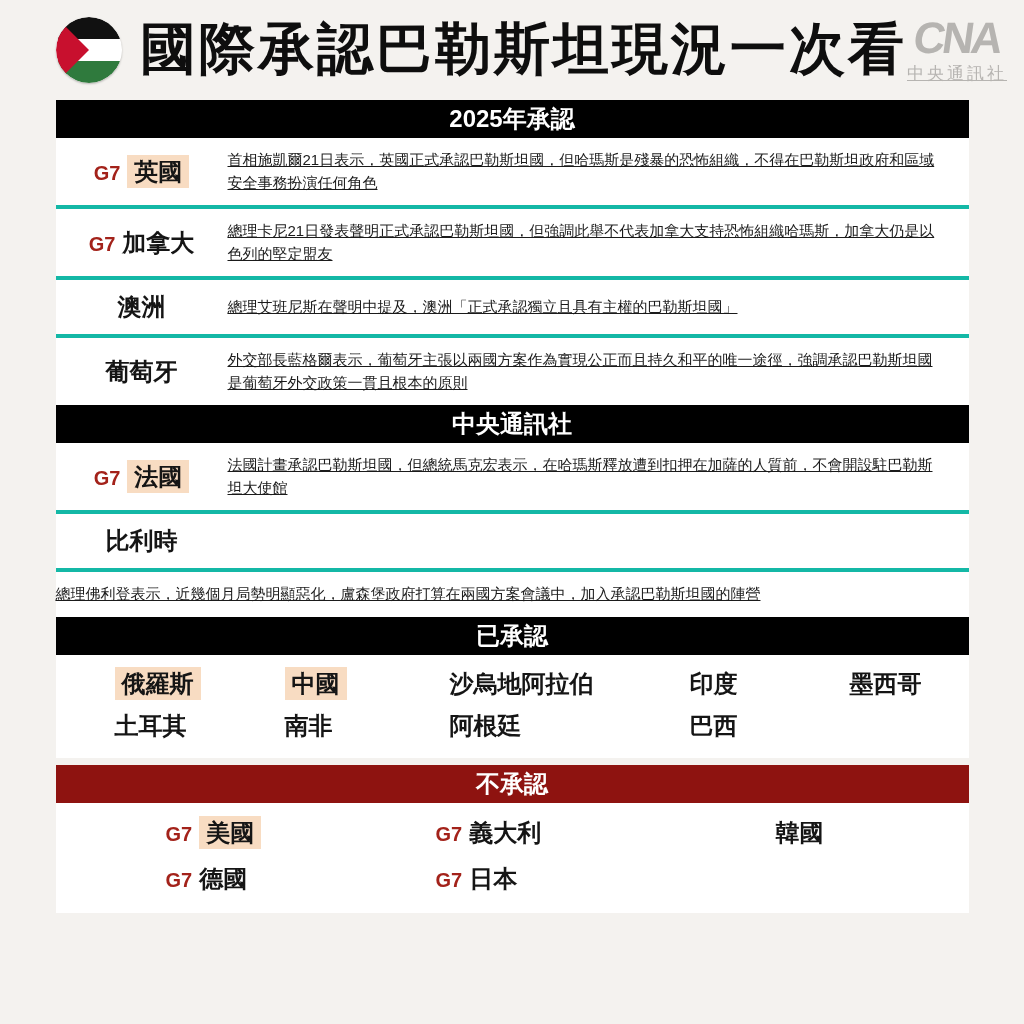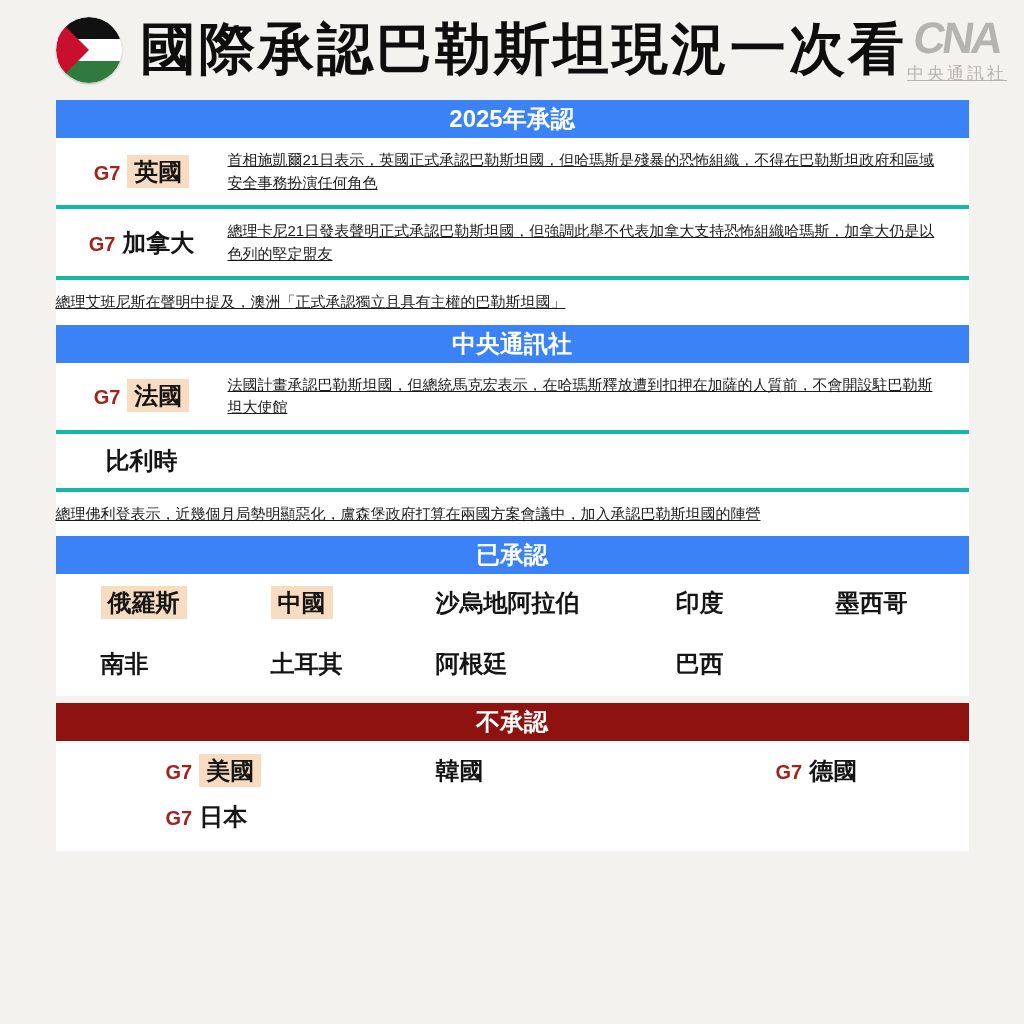--- a/index.html
+++ b/index.html
@@ -15,32 +15,32 @@
   .header { height:100px; display:flex; align-items:center; padding:0 48px 0 56px; flex:none; }
   .flag { width:66px; height:66px; border-radius:50%; flex:none; box-shadow:0 1px 2px rgba(0,0,0,.25); }
   .title { font-size:56px; font-weight:900; letter-spacing:3px; margin-left:18px; color:#0e0e0e; flex:1; white-space:nowrap; }
   .cna { text-align:center; color:#b6b4b1; flex:none; }
   .cna-letters { font-size:44px; font-weight:900; letter-spacing:-3px; transform:skewX(-8deg); line-height:1; }
   .cna-caption { font-size:17px; letter-spacing:3px; margin-top:2px;text-decoration:underline; }
   
   .content { width:913px; margin:0 auto; flex:1; display:flex; flex-direction:column; }
   .bar { height:38px; display:flex; align-items:center; justify-content:center;
          font-size:24px; font-weight:bold; color:#fff; flex:none; }
-  .bar.black { background:#3b82f6; }
+  .bar.black { background:#000000; }
   .bar.red   { background:#8e1310; margin-top:7px;font-family:Liberation Mono, monospace; }
   .row { background:#fff; display:flex; align-items:center; padding:11px 0; }
   .row + .row { border-top:4px solid #14b8a6; }
   .row-country { width:172px; flex:none; display:flex; justify-content:center; }
   .g7 { color:#a3221a; font-weight:bold; font-size:20px; margin-right:7px; }
   .country-name { font-size:24px; font-weight:bold; white-space:nowrap; }
   .hl { background:#f8dcc2; padding:3px 7px; }
   .row-desc { flex:1; font-size:15px; line-height:1.5; padding-right:22px; color:#1b1b1b;text-decoration:underline; }
   
   .grid5 { background:#fff; display:grid; grid-template-columns:170px 165px 240px 160px 1fr;
-           padding:13px 0 16px 45px; row-gap:29px; align-items:center; }
+           padding:13px 0 16px 59px; row-gap:10px; align-items:center; }
   .grid3 { background:#fff; display:grid; grid-template-columns:270px 340px 1fr;
            padding:14px 0 18px 110px; row-gap:14px; align-items:center; }
   .cell { display:flex; align-items:center; }
 </style>
 </head>
 <body>
 
 <div class="header">
   <svg class="flag" viewBox="0 0 60 60">
     <defs>
@@ -70,21 +70,30 @@
       </div>
       <div class="row-desc">首相施凱爾21日表示，英國正式承認巴勒斯坦國，但哈瑪斯是殘暴的恐怖組織，不得在巴勒斯坦政府和區域安全事務扮演任何角色</div>
     </div>
     <div class="row">
       <div class="row-country">
         <span class="cell-inner"><span class="g7">G7</span><span class="country-name">加拿大</span></span>
       </div>
       <div class="row-desc">總理卡尼21日發表聲明正式承認巴勒斯坦國，但強調此舉不代表加拿大支持恐怖組織哈瑪斯，加拿大仍是以色列的堅定盟友</div>
     </div>
     <div class="row">
+      <div class="row-country">
+        <span class="cell-inner"><span class="country-name">澳洲</span></span>
+      </div>
       <div class="row-desc">總理艾班尼斯在聲明中提及，澳洲「正式承認獨立且具有主權的巴勒斯坦國」</div>
+    </div>
+    <div class="row">
+      <div class="row-country">
+        <span class="cell-inner"><span class="country-name">葡萄牙</span></span>
+      </div>
+      <div class="row-desc">外交部長藍格爾表示，葡萄牙主張以兩國方案作為實現公正而且持久和平的唯一途徑，強調承認巴勒斯坦國是葡萄牙外交政策一貫且根本的原則</div>
     </div>
     <div class="bar black">中央通訊社</div>
     <div class="row">
       <div class="row-country">
         <span class="cell-inner"><span class="g7">G7</span><span class="country-name hl">法國</span></span>
       </div>
       <div class="row-desc">法國計畫承認巴勒斯坦國，但總統馬克宏表示，在哈瑪斯釋放遭到扣押在加薩的人質前，不會開設駐巴勒斯坦大使館</div>
     </div>
     <div class="row">
       <div class="row-country">
@@ -105,38 +114,41 @@
       <div class="cell">
         <span class="cell-inner"><span class="country-name">沙烏地阿拉伯</span></span>
       </div>
       <div class="cell">
         <span class="cell-inner"><span class="country-name">印度</span></span>
       </div>
       <div class="cell">
         <span class="cell-inner"><span class="country-name">墨西哥</span></span>
       </div>
       <div class="cell">
-        <span class="cell-inner"><span class="country-name">南非</span></span>
+        <span class="cell-inner"><span class="country-name">土耳其</span></span>
       </div>
       <div class="cell">
-        <span class="cell-inner"><span class="country-name">土耳其</span></span>
+        <span class="cell-inner"><span class="country-name">南非</span></span>
       </div>
       <div class="cell">
         <span class="cell-inner"><span class="country-name">阿根廷</span></span>
       </div>
       <div class="cell">
         <span class="cell-inner"><span class="country-name">巴西</span></span>
       </div>
     </div>
     <div class="bar red">不承認</div>
     <div class="grid3">
       <div class="cell">
         <span class="cell-inner"><span class="g7">G7</span><span class="country-name hl">美國</span></span>
       </div>
       <div class="cell">
+        <span class="cell-inner"><span class="g7">G7</span><span class="country-name">義大利</span></span>
+      </div>
+      <div class="cell">
         <span class="cell-inner"><span class="country-name">韓國</span></span>
       </div>
       <div class="cell">
         <span class="cell-inner"><span class="g7">G7</span><span class="country-name">德國</span></span>
       </div>
       <div class="cell">
         <span class="cell-inner"><span class="g7">G7</span><span class="country-name">日本</span></span>
       </div>
     </div>
   </div>

